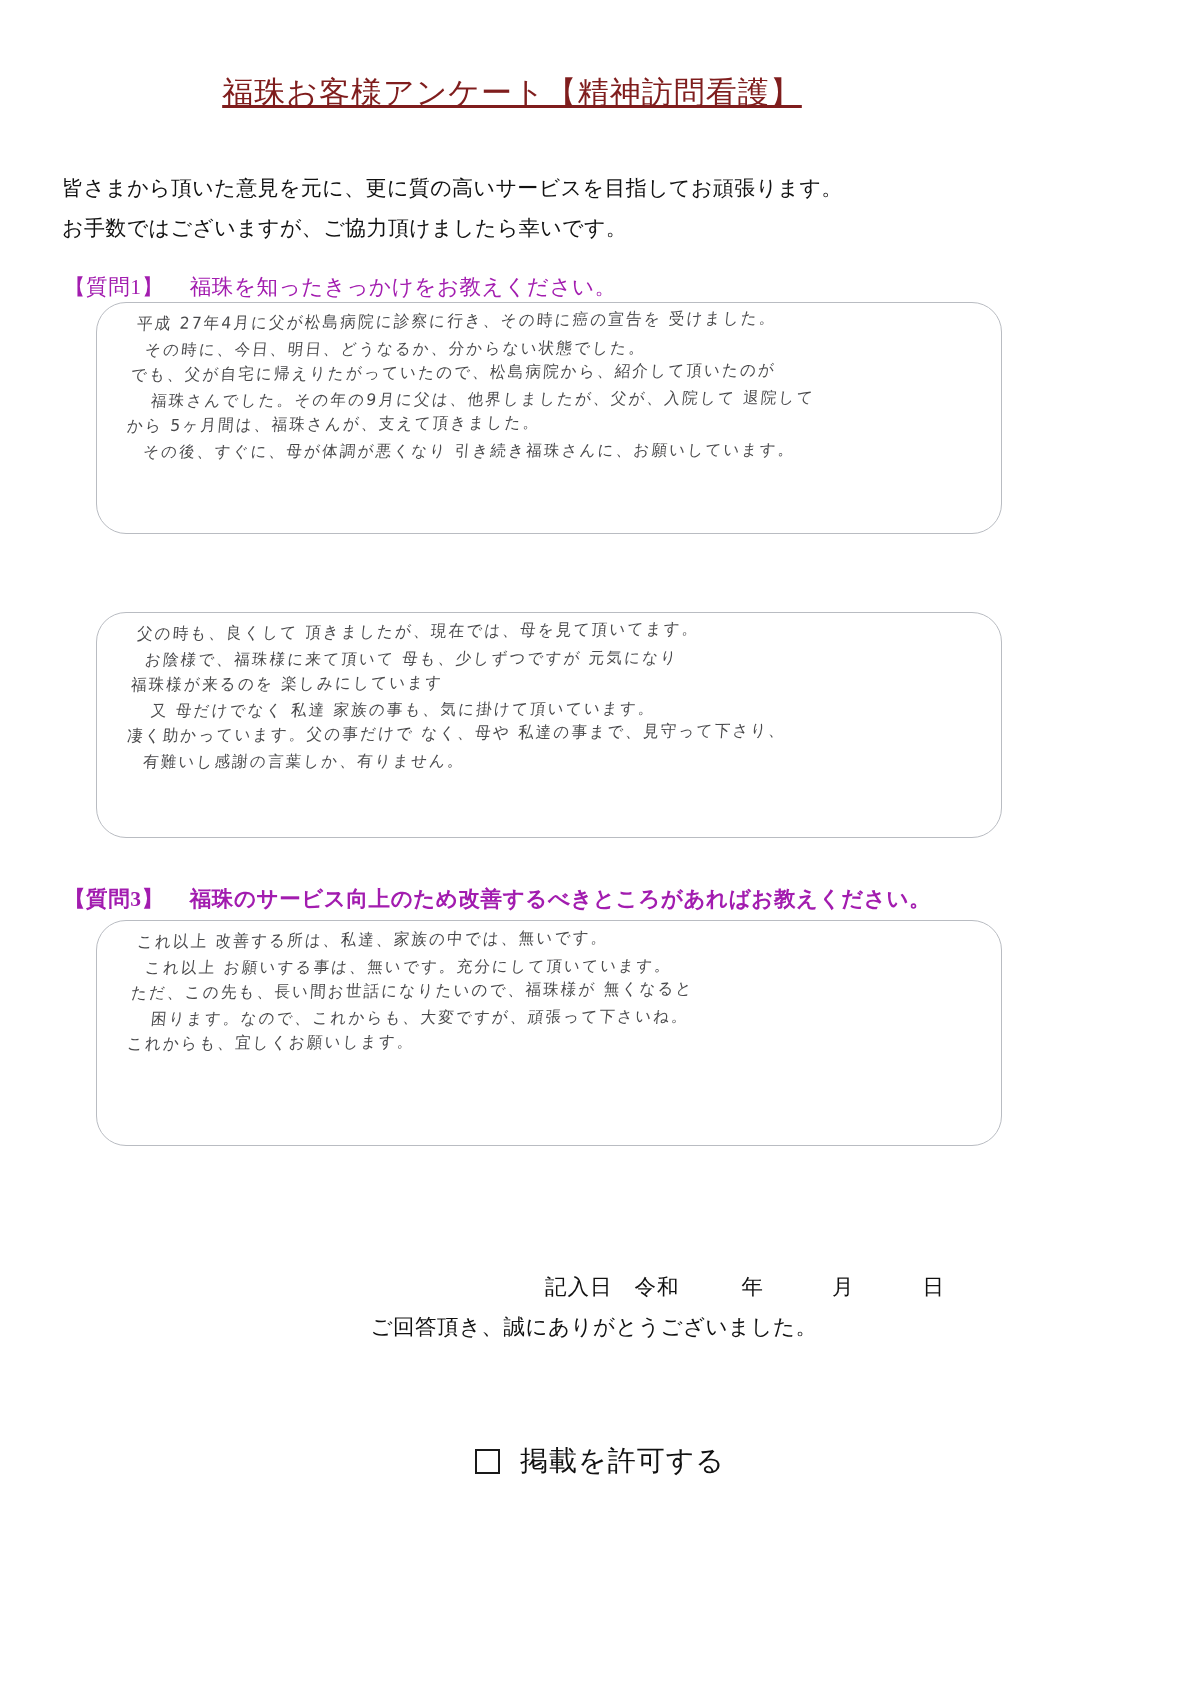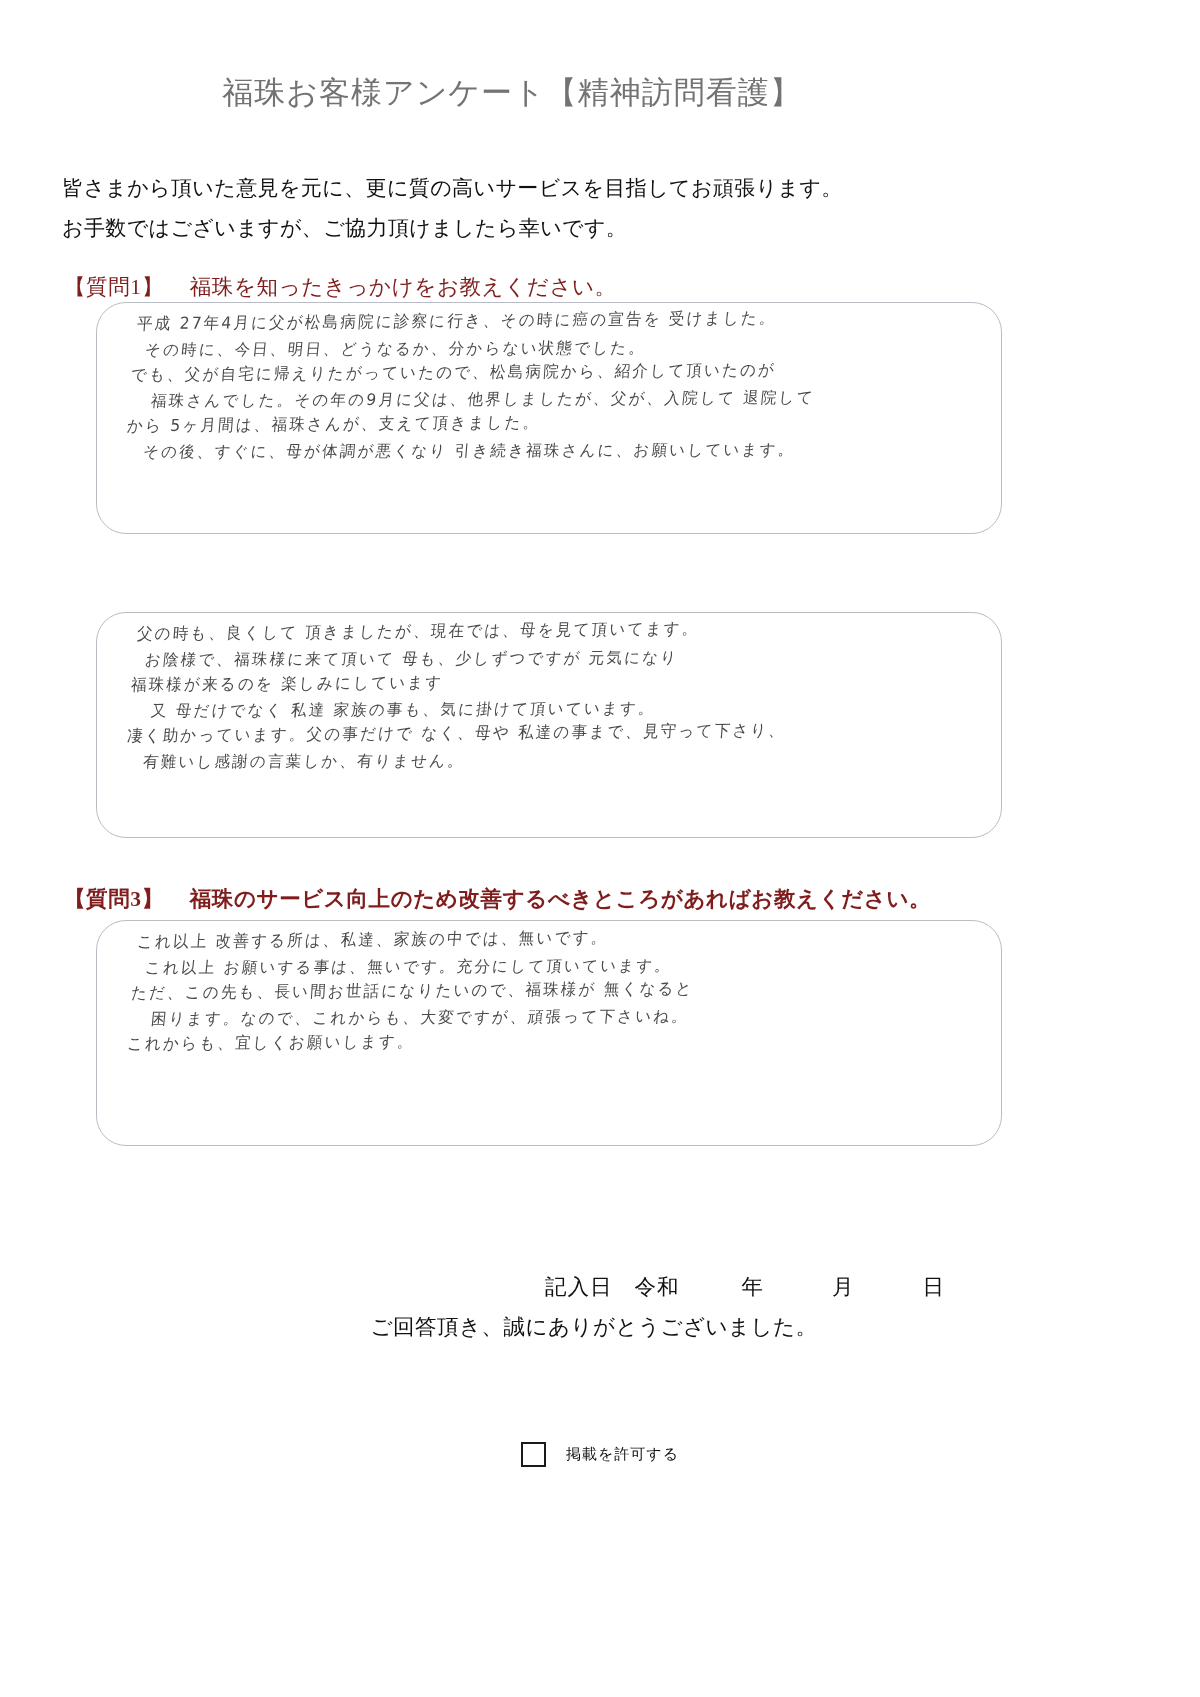--- a/index.html
+++ b/index.html
@@ -22,21 +22,22 @@
   
   .title{
     position:absolute;
     top:72px;
     left:0;
     width:1024px;
     text-align:center;
     font-size:31px;
     letter-spacing:1px;
     font-weight:400;
-    color:#737373;
+    color:#7f1d1d;
+    text-decoration:underline;
   }
 
   
   .intro{
     position:absolute;
     top:168px;
     left:62px;
     width:1060px;
     font-size:21px;
     line-height:40px;
@@ -44,21 +45,21 @@
     color:#111;
   }
 
   
   .q-head{
     position:absolute;
     left:64px;
     font-size:21.5px;
     letter-spacing:0.6px;
     white-space:nowrap;
-    color:#7f1d1d;
+    color:#a21caf;
   }
   .q-head .q-tag{ margin-right:26px; }
   #q1-head{ top:272px; }
   #q2-head{ top:576px; }
   #q3-head{ top:884px;font-weight:bold; }
 
   
   .answer-box{
     position:absolute;
     border:1.3px solid #b9bcc2;
@@ -153,21 +154,21 @@
   .checkbox{
     width:25px;
     height:25px;
     border:2.2px solid #1a1a1a;
     box-sizing:border-box;
     background:#fff;
     margin-right:20px;
     flex:0 0 auto;
   }
   .consent-label{
-    font-size:15px;
+    font-size:28px;
     letter-spacing:1px;
   }
 </style>
 </head>
 <body>
 
 <div class="page">
 
   <div class="title">福珠お客様アンケート【精神訪問看護】</div>
 

